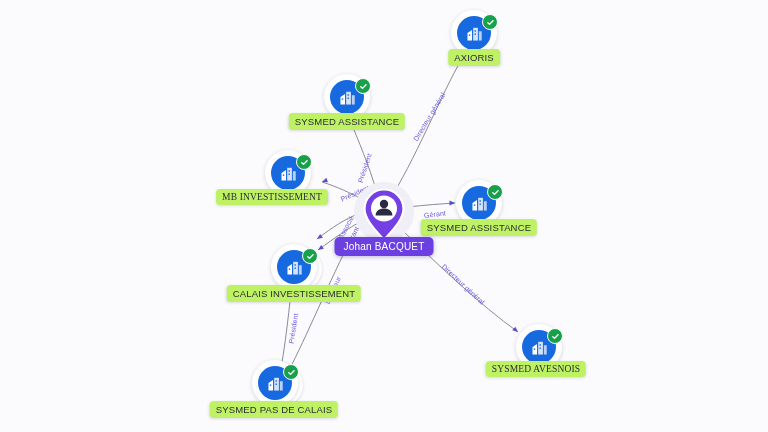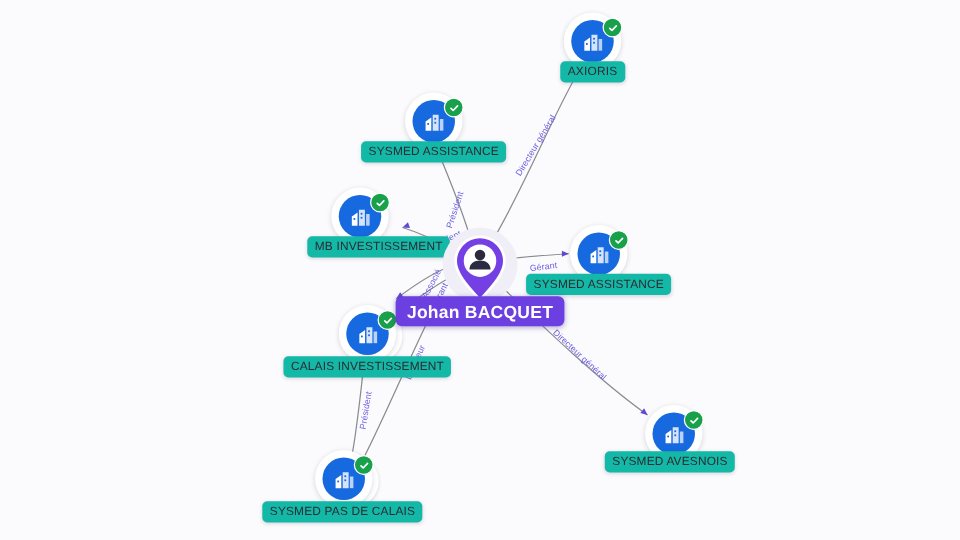--- a/index.html
+++ b/index.html
@@ -97,21 +97,21 @@
     display: flex;
     align-items: center;
     justify-content: center;
     box-sizing: border-box;
   }
   .node-check svg { display: block; }
 
   .node-label {
     position: absolute;
     transform: translateX(-50%);
-    background: #14b8a6;
+    background: #bef264;
     color: #2b2b33;
     font-size: 9.5px;
     font-family: "Liberation Sans", sans-serif;
     padding: 3px 6px 3px 6px;
     border-radius: 4px;
     white-space: nowrap;
     box-shadow: 0 1px 3px rgba(40,40,70,0.16);
     letter-spacing: 0.15px;
   }
 
@@ -136,28 +136,27 @@
     top: -24px;
     width: 42px;
     height: 52px;
   }
   .person-label {
     position: absolute;
     transform: translateX(-50%);
     background: #6c3fe0;
     background: linear-gradient(180deg, #7a4ae8 0%, #6532d8 100%);
     color: #ffffff;
-    font-size: 14px;
+    font-size: 10px;
     font-family: "Liberation Sans", sans-serif;
     padding: 4px 9px;
     border-radius: 5px;
     white-space: nowrap;
     box-shadow: 0 1px 4px rgba(60,40,140,0.35);
     letter-spacing: 0.2px;
-    font-weight: bold;
   }
 </style>
 </head>
 <body>
 
 <div id="canvas" style="background: rgb(251, 251, 253);">
 
   <svg id="edges" viewBox="0 0 768 432" width="768" height="432">
       <path class="edge-path" d="M 392 196 C 420 150 445 85 466 52" stroke="#8a8a92"></path>
       <path class="edge-arrow" d="M 0 0 L -5.5 2.4 L -5.5 -2.4 Z" fill="#6c5ce0" transform="translate(466,52) rotate(-59)"></path>
@@ -240,21 +239,21 @@
             <rect x="10.0" y="6.6" width="1.5" height="1.5" fill="#1769e0"></rect>
             <rect x="10.0" y="10.0" width="1.5" height="1.5" fill="#1769e0"></rect>
           </svg>
         </div>
         <div class="node-check" style="background: rgb(25, 160, 75);">
           <svg viewBox="0 0 12 12" width="9" height="9">
             <path d="M2.4 6.2 L4.7 8.5 L9.4 3.6" fill="none" stroke="#ffffff" stroke-width="1.8" stroke-linecap="round" stroke-linejoin="round"></path>
           </svg>
         </div>
       </div>
-      <div class="node-label" style="left: 303px; top: 189px; color: rgb(43, 43, 51);">MB INVESTISSEMENT</div>
+      <div class="node-label" style="left: 272px; top: 189px; color: rgb(43, 43, 51); font-family: Liberation Serif, serif;">MB INVESTISSEMENT</div>
       <div class="node" style="left: 479px; top: 203px;">
         <div class="node-halo"></div>
         <div class="node-disc" style="background: rgb(23, 105, 224);">
           <svg viewBox="0 0 20 20" width="19" height="19">
             <path d="M2.6 17.4 L2.6 9.6 L7.4 6.4 L7.4 17.4 Z" fill="#ffffff"></path>
             <path d="M8.6 17.4 L8.6 4.0 L13.6 4.0 L13.6 17.4 Z" fill="#ffffff" opacity="0.82"></path>
             <rect x="14.6" y="7.6" width="3.0" height="9.8" fill="#ffffff" opacity="0.7"></rect>
             <rect x="4.0" y="11.0" width="1.5" height="1.5" fill="#1769e0"></rect>
             <rect x="10.0" y="6.6" width="1.5" height="1.5" fill="#1769e0"></rect>
             <rect x="10.0" y="10.0" width="1.5" height="1.5" fill="#1769e0"></rect>
@@ -299,21 +298,21 @@
             <rect x="10.0" y="6.6" width="1.5" height="1.5" fill="#1769e0"></rect>
             <rect x="10.0" y="10.0" width="1.5" height="1.5" fill="#1769e0"></rect>
           </svg>
         </div>
         <div class="node-check" style="background: rgb(25, 160, 75);">
           <svg viewBox="0 0 12 12" width="9" height="9">
             <path d="M2.4 6.2 L4.7 8.5 L9.4 3.6" fill="none" stroke="#ffffff" stroke-width="1.8" stroke-linecap="round" stroke-linejoin="round"></path>
           </svg>
         </div>
       </div>
-      <div class="node-label" style="left: 536px; top: 361px; color: rgb(43, 43, 51);">SYSMED AVESNOIS</div>
+      <div class="node-label" style="left: 536px; top: 361px; color: rgb(43, 43, 51); font-family: Liberation Serif, serif;">SYSMED AVESNOIS</div>
       <div class="node" style="left: 275px; top: 383px;">
         <div class="node-stack-a"></div>
         <div class="node-stack-b"></div>
         <div class="node-halo"></div>
         <div class="node-disc" style="background: rgb(23, 105, 224);">
           <svg viewBox="0 0 20 20" width="19" height="19">
             <path d="M2.6 17.4 L2.6 9.6 L7.4 6.4 L7.4 17.4 Z" fill="#ffffff"></path>
             <path d="M8.6 17.4 L8.6 4.0 L13.6 4.0 L13.6 17.4 Z" fill="#ffffff" opacity="0.82"></path>
             <rect x="14.6" y="7.6" width="3.0" height="9.8" fill="#ffffff" opacity="0.7"></rect>
             <rect x="4.0" y="11.0" width="1.5" height="1.5" fill="#1769e0"></rect>

